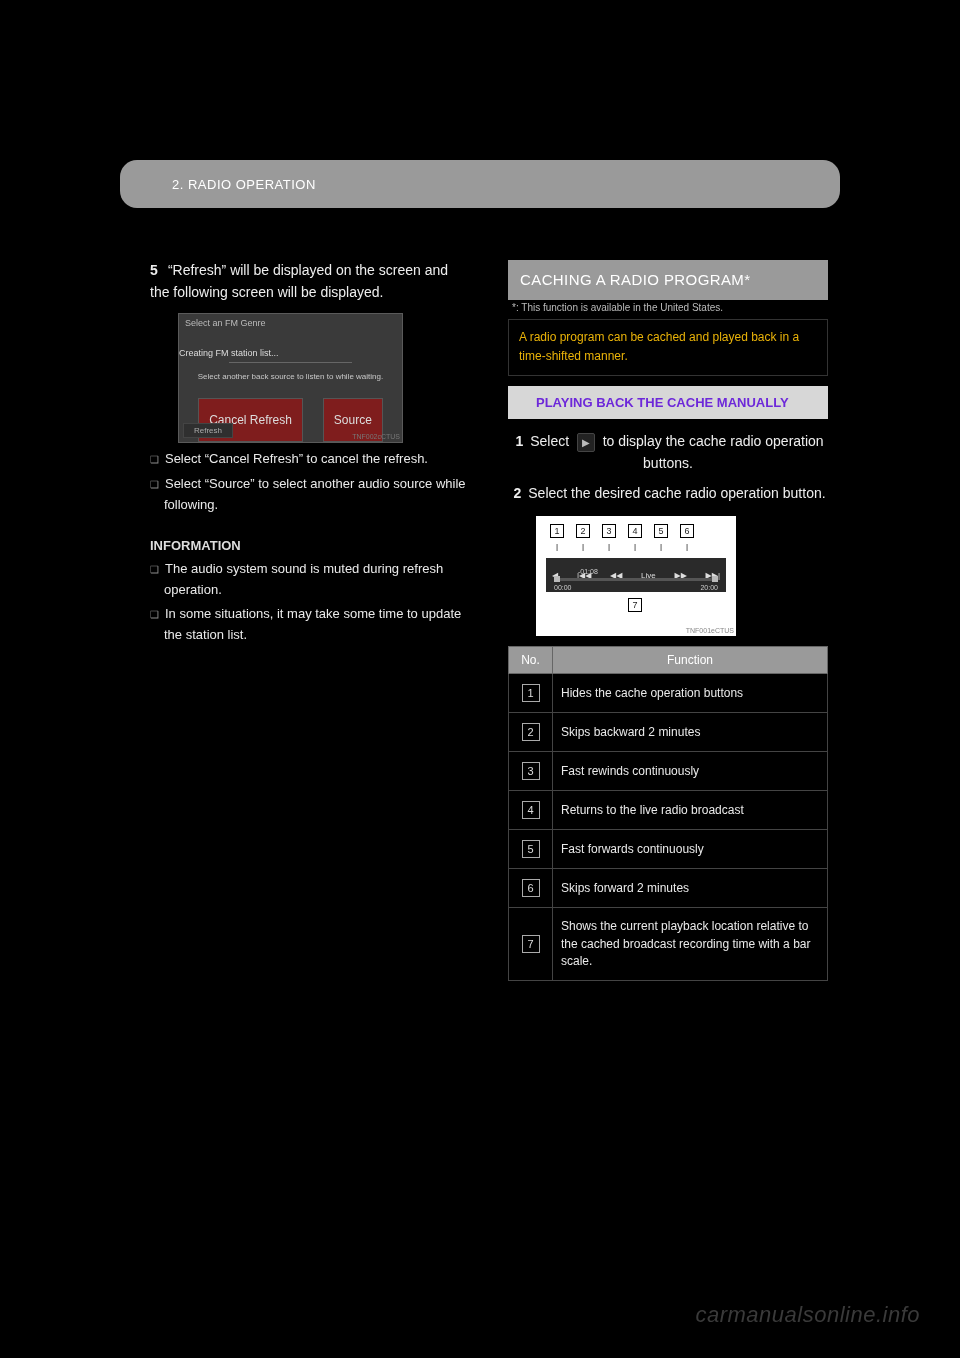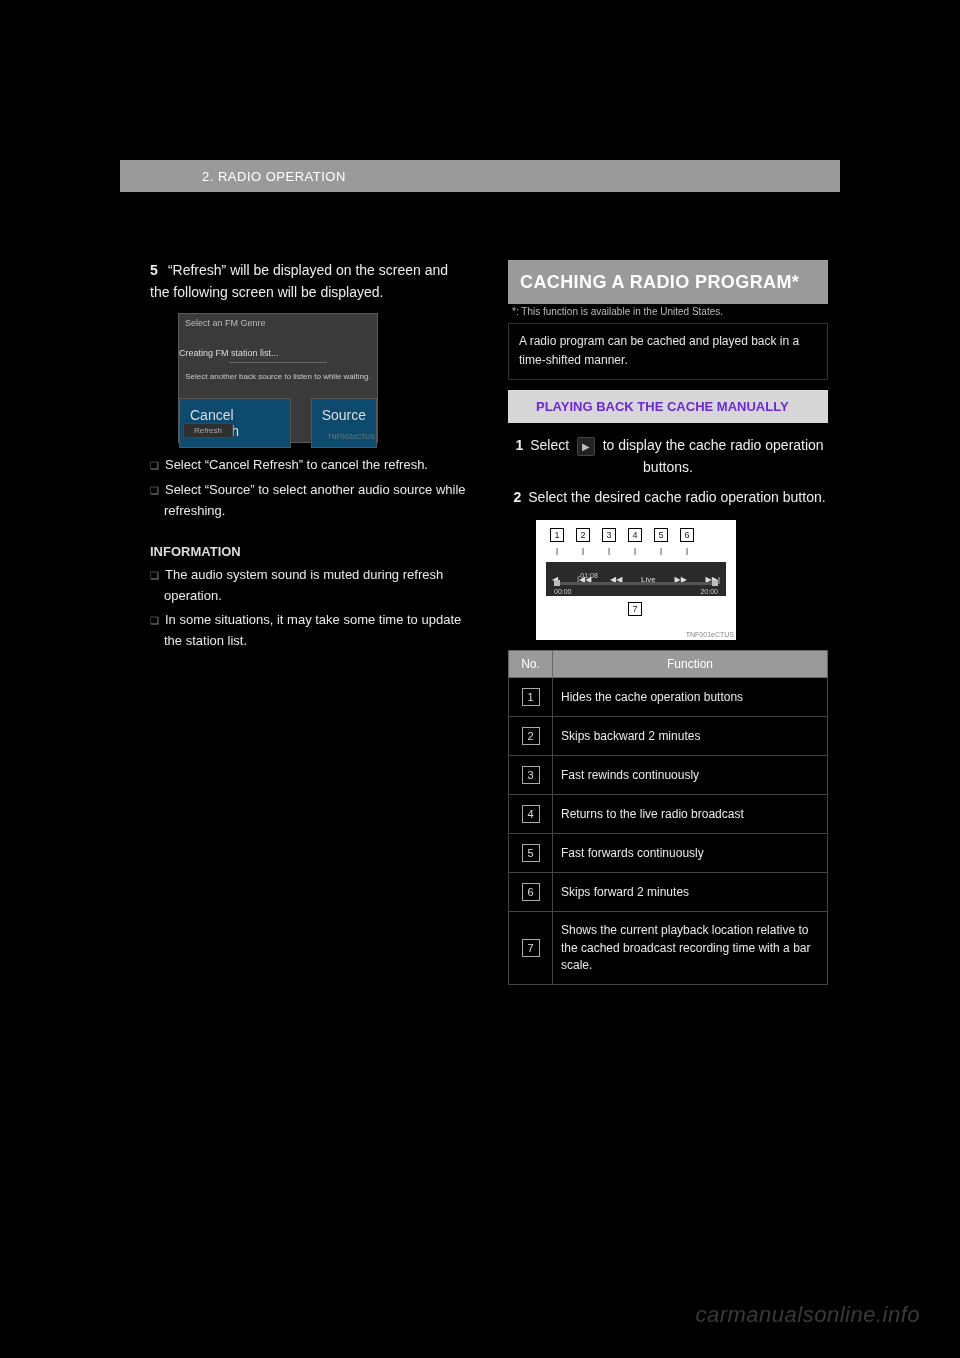--- a/index.html
+++ b/index.html
@@ -1,46 +1,46 @@
 <!DOCTYPE html>
 <html><head>
 <meta charset="utf-8">
 <style>
   * { box-sizing: border-box; margin: 0; padding: 0; }
   html, body { width: 960px; height: 1358px; background: #000; color: #fff; font-family: Arial, Helvetica, sans-serif; }
   .page { position: relative; width: 960px; height: 1358px; background: #000; }
 
   
-  .header-bar { position: absolute; left: 120px; top: 160px; width: 720px; height: 32px; background: #9a9a9a; display: flex; align-items: center; padding-left: 82px; }
+  .header-bar { position: absolute; left: 120px; top: 160px; width: 720px; height: 48px; background: #9a9a9a; display: flex; align-items: center; padding-left: 52px; border-radius: 17px; }
   .header-bar .section-label { color: #fff; font-size: 13px; letter-spacing: 0.5px; }
 
   
   .cols { position: absolute; left: 150px; top: 260px; width: 680px; display: flex; gap: 38px; }
   .col { width: 320px; }
 
   
   .step5 { font-size: 14px; color: #eee; line-height: 1.55; margin-bottom: 10px; }
   .step5 .num { display: inline-block; width: 14px; font-weight: bold; }
   .bullet { font-size: 13px; color: #eaeaea; line-height: 1.6; padding-left: 14px; text-indent: -14px; margin-top: 4px; }
   .bullet::before { content: "\2751"; margin-right: 6px; color: #888; font-size: 10px; }
 
   
-  .shot1 { width: 200px; height: 130px; background: #3a3a3a; border: 1px solid #5a5a5a; margin: 10px 0 12px 28px; position: relative; font-size: 9px; color: #c8c8c8; }
+  .shot1 { width: 225px; height: 130px; background: #3a3a3a; border: 1px solid #5a5a5a; margin: 10px 0 6px 28px; position: relative; font-size: 9px; color: #c8c8c8; }
   .shot1 .title { position: absolute; left: 6px; top: 4px; color: #bbb; }
   .shot1 .msg1 { position: absolute; left: 0; right: 0; text-align: left; top: 34px; color: #ddd; }
   .shot1 .rule { position: absolute; left: 50px; right: 50px; top: 48px; height: 1px; background: #666; }
   .shot1 .msg2 { position: absolute; left: 0; right: 0; text-align: center; top: 58px; font-size: 8px; }
   .shot1 .btns { position: absolute; left: 0; right: 0; top: 84px; display: flex; justify-content: center; gap: 20px; }
-  .shot1 .btn { background: #0c4a6e; padding: 8px 10px; font-size: 14px; color: #ddd; border: 1px solid #555; }
+  .shot1 .btn { background: #7f1d1d; padding: 14px 10px; font-size: 12px; color: #ddd; border: 1px solid #555; }
   .shot1 .refresh-tab { position: absolute; left: 4px; bottom: 4px; background: #2f2f2f; padding: 2px 10px; font-size: 8px; color: #aaa; border: 1px solid #444; }
   .shot1 .tag { position: absolute; right: 2px; bottom: 2px; font-size: 7px; color: #777; }
 
   
-  .panel-title { background: #9a9a9a; color: #fff; font-weight: bold; font-size: 18px; padding: 10px 12px; line-height: 1.35; letter-spacing: 0.4px; }
-  .framed-text { border: 1px solid #333; padding: 8px 10px; font-size: 12px; line-height: 1.6; color: #e5e5e5; margin-top: 6px; }
+  .panel-title { background: #9a9a9a; color: #fff; font-weight: normal; font-size: 15px; padding: 10px 12px; line-height: 1.35; letter-spacing: 0.4px; }
+  .framed-text { border: 1px solid #333; padding: 8px 10px; font-size: 12px; line-height: 1.6; color: #eab308; margin-top: 6px; }
   .sub-panel-title { background: #d7d7d7; color: #6d28d9; font-weight: bold; font-size: 13px; padding: 8px 10px 8px 28px; line-height: 1.35; margin-top: 10px; }
   .step1 { font-size: 14px; color: #eee; line-height: 1.55; margin-top: 12px; text-align: center; }
   .step1 .num { display: inline-block; width: 14px; font-weight: bold; }
   .step1 .icon-chip { display: inline-block; vertical-align: middle; background: #222; border: 1px solid #444; color: #bbb; font-size: 10px; padding: 1px 4px; margin: 0 4px; border-radius: 2px; }
 
   
   .shot2 { width: 200px; height: 120px; background: #fff; margin: 12px 0 10px 28px; position: relative; font-size: 9px; color: #222; }
   .shot2 .callouts { position: absolute; left: 14px; top: 8px; display: flex; gap: 12px; }
   .shot2 .callouts .box { width: 14px; height: 14px; border: 1px solid #000; text-align: center; font-size: 9px; line-height: 12px; background: #fff; }
   .shot2 .tickrow { position: absolute; left: 14px; top: 26px; display: flex; gap: 12px; }
@@ -92,21 +92,21 @@
         <div class="msg2">Select another back source to listen to while waiting.</div>
         <div class="btns">
           <div class="btn">Cancel Refresh</div>
           <div class="btn">Source</div>
         </div>
         <div class="refresh-tab">Refresh</div>
         <div class="tag">TNF002cCTUS</div>
       </div>
 
       <div class="bullet">Select “Cancel Refresh” to cancel the refresh.</div>
-      <div class="bullet">Select “Source” to select another audio source while refreshing.</div>
+      <div class="bullet">Select “Source” to select another audio source while following.</div>
 
       <div style="height:22px"></div>
 
       <div style="font-size:13px; font-weight:bold; color:#ddd; margin-bottom:6px;">INFORMATION</div>
       <div class="bullet">The audio system sound is muted during refresh operation.</div>
       <div class="bullet">In some situations, it may take some time to update the station list.</div>
 
     </div>
 
     <div class="col">

